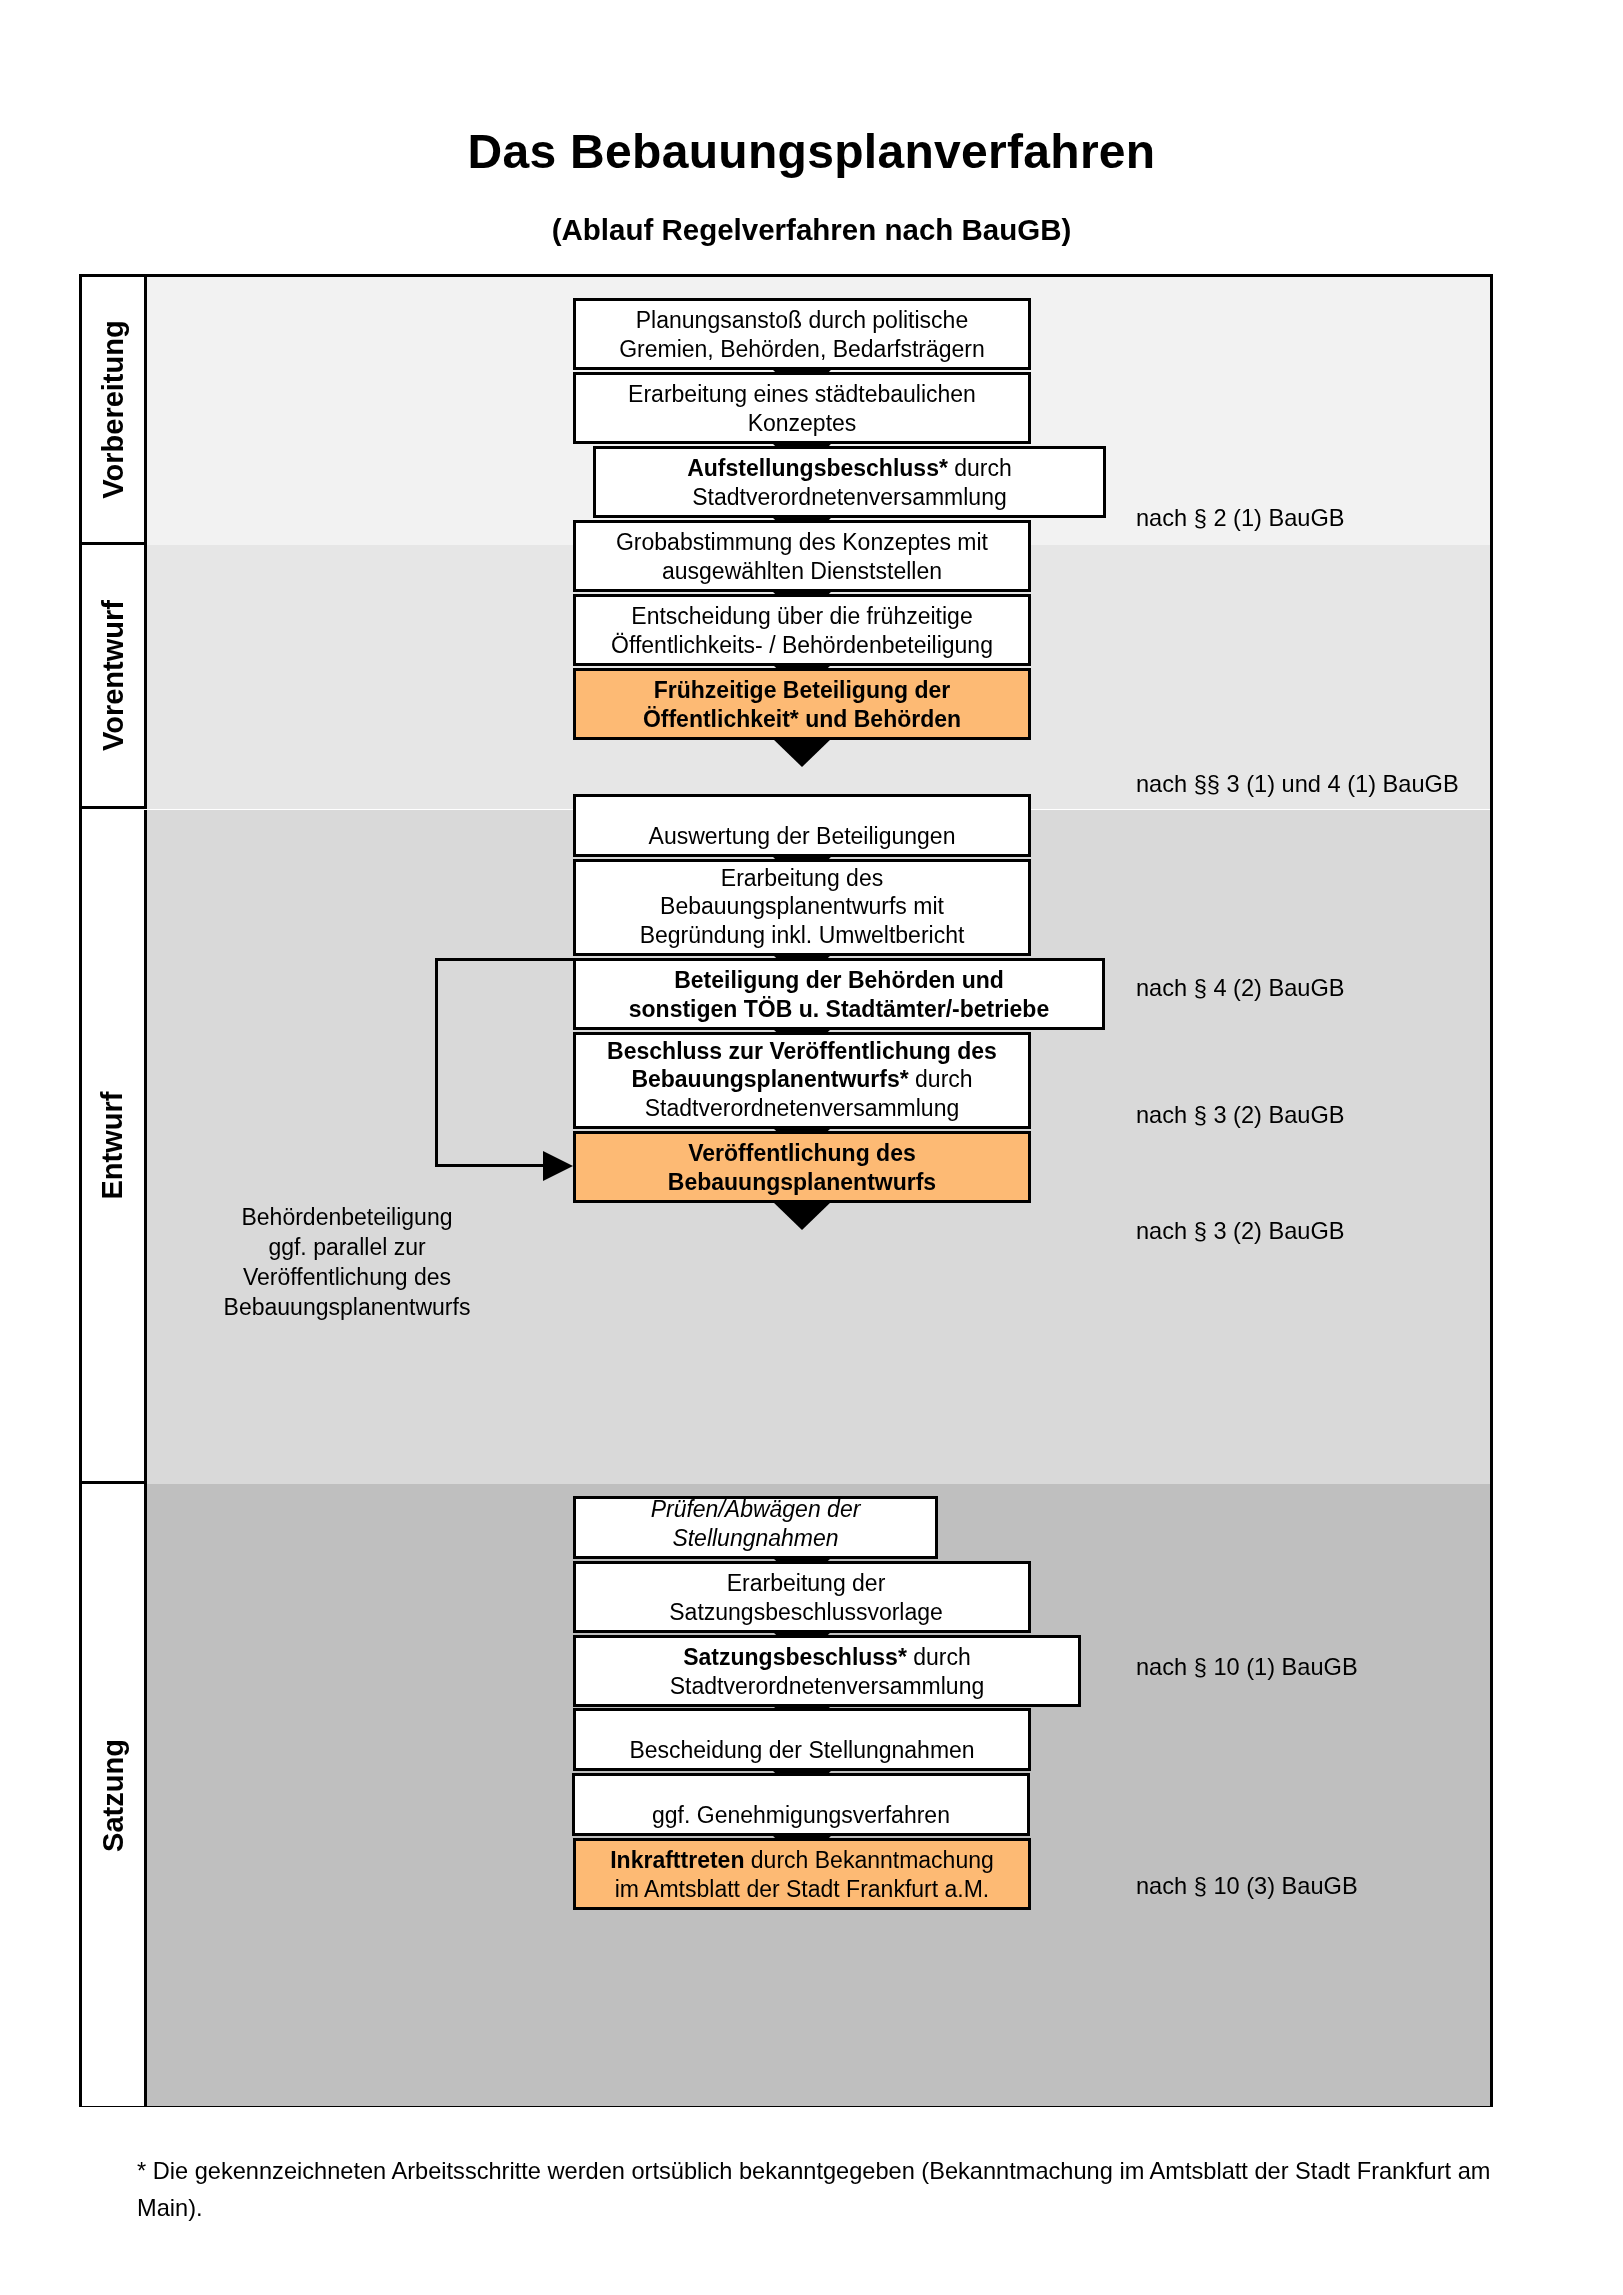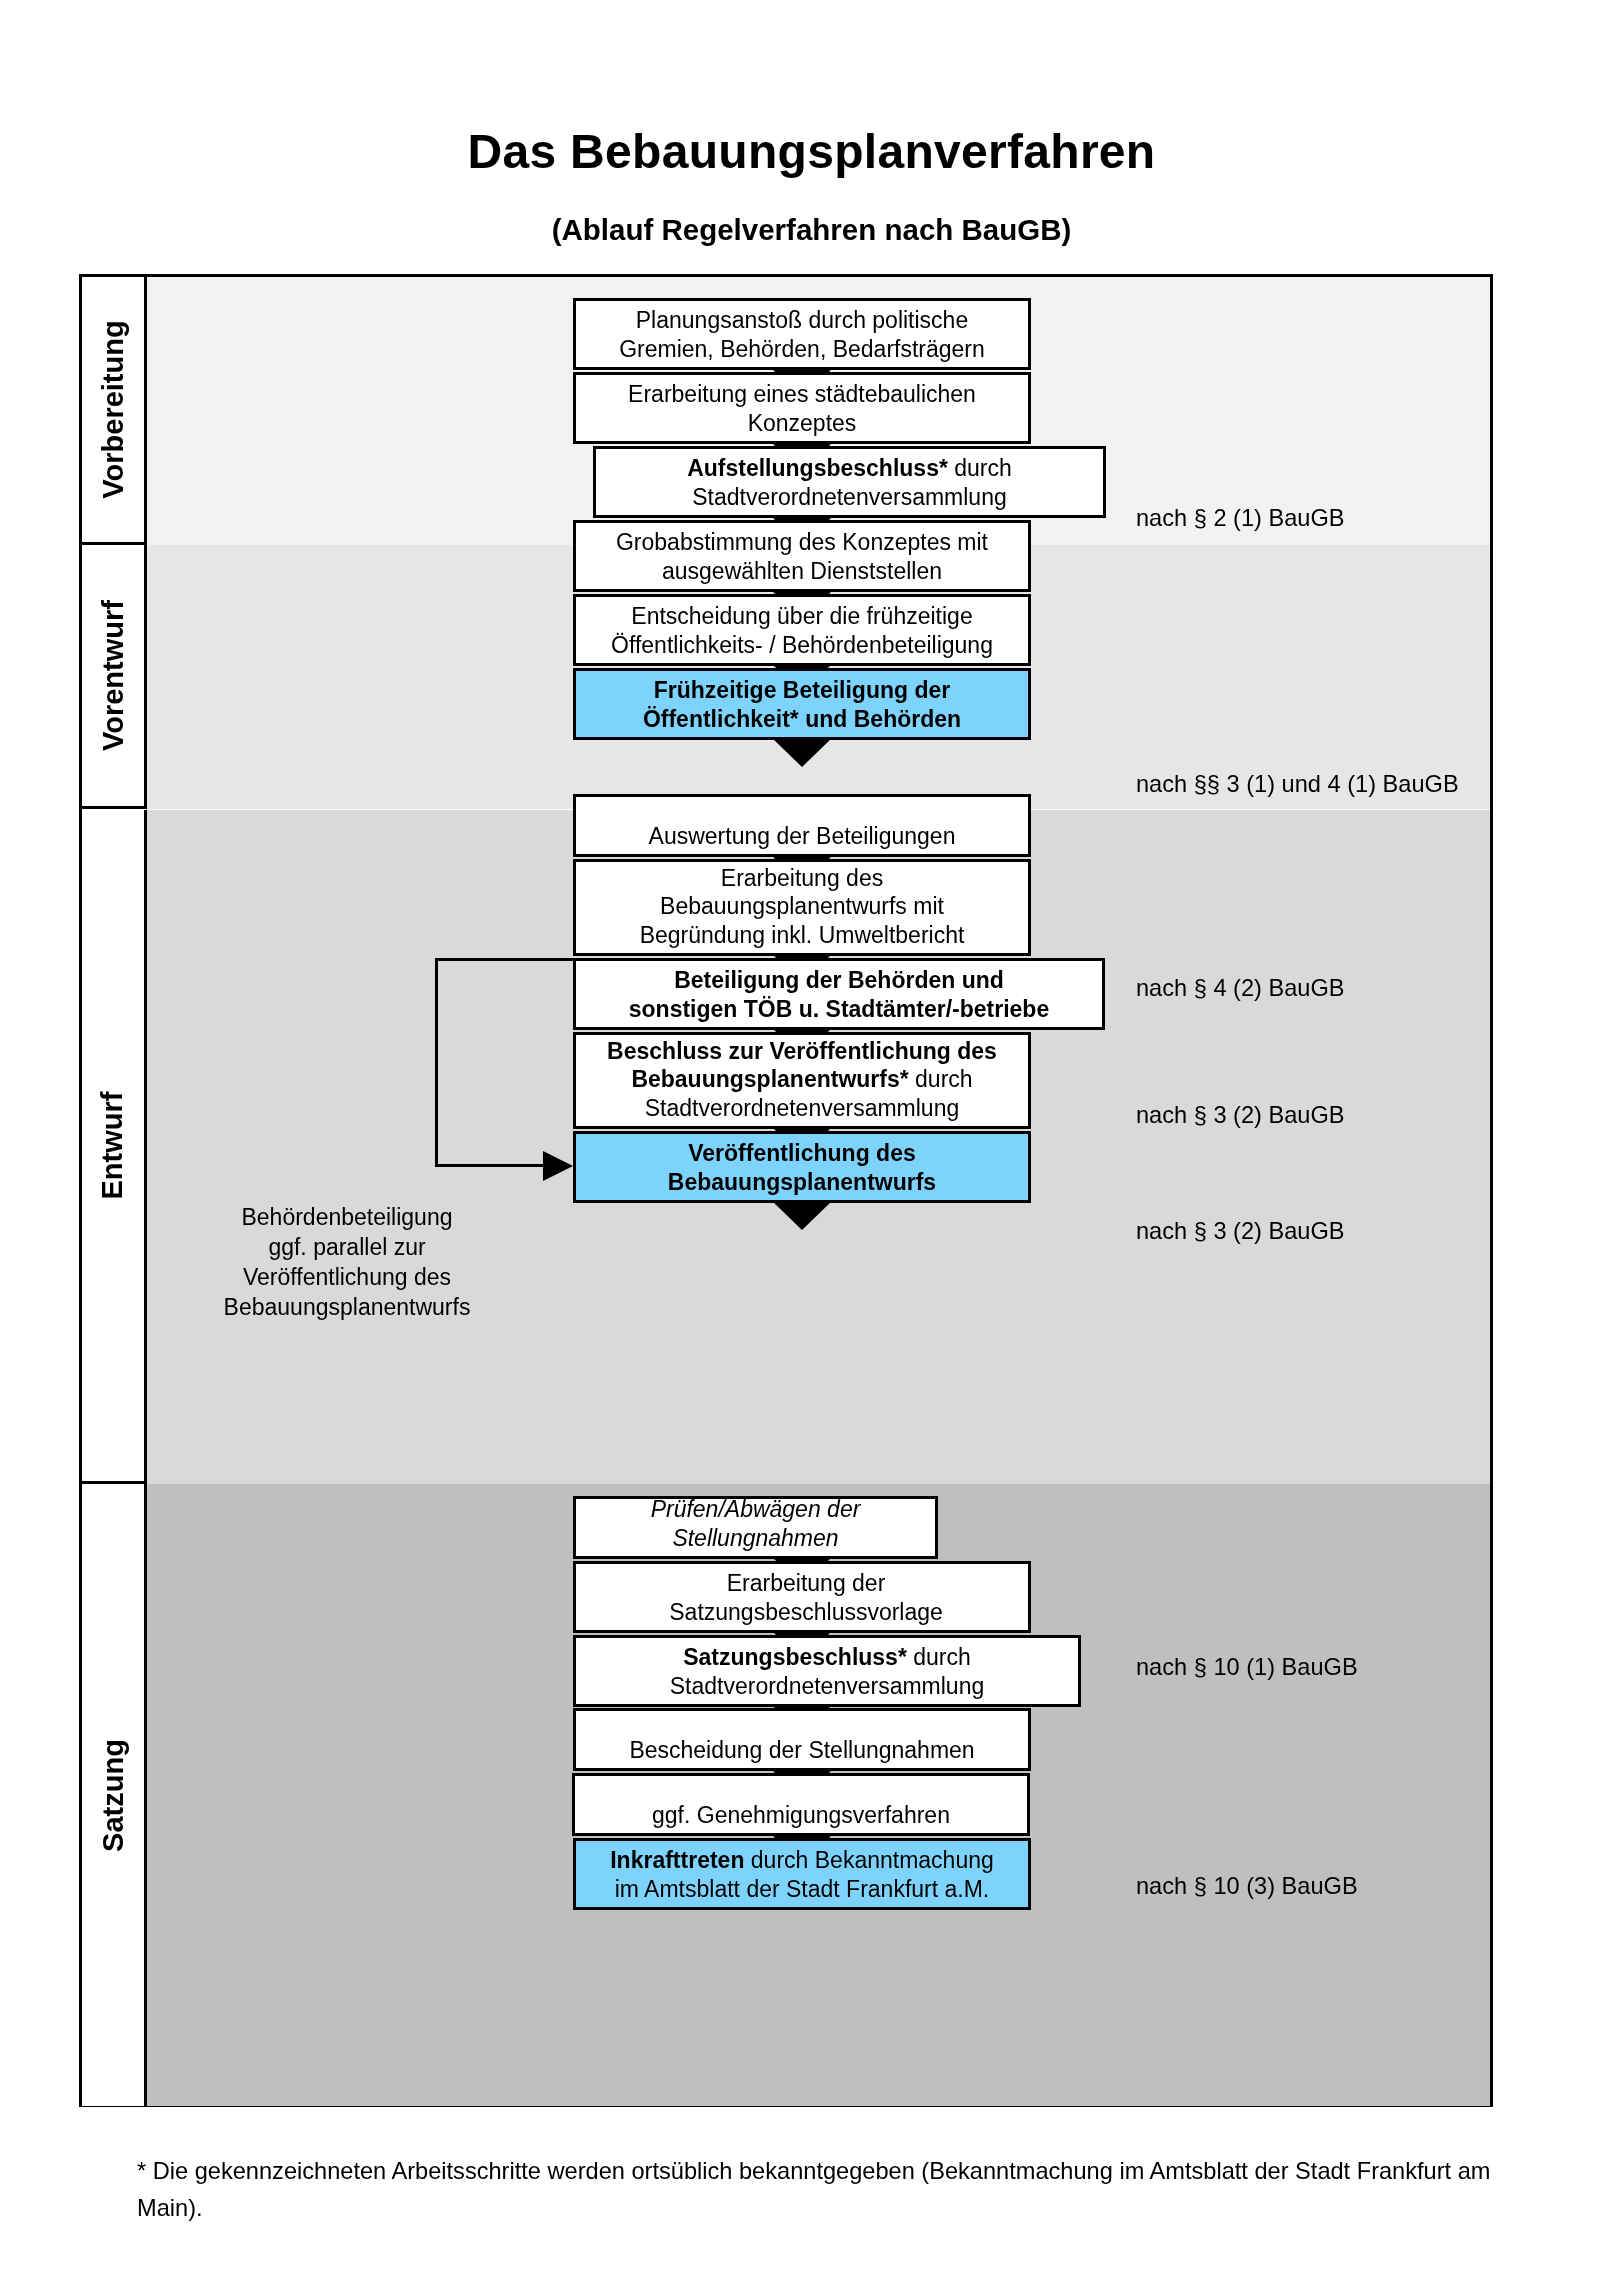--- a/index.html
+++ b/index.html
@@ -41,21 +41,21 @@
   }
 
   
   .pbox{
     position:absolute;box-sizing:border-box;
     border:3.3px solid #000;background:#fff;
     display:flex;align-items:flex-end;justify-content:center;
     text-align:center;font-size:23px;line-height:1.26;
     padding:2.6px 7.9px;
   }
-  .pbox.blue{background:#7dd3fc;}
+  .pbox.blue{background:#fdba74;}
   .pbox b{font-weight:bold;}
 
   
   .arrow{
     position:absolute;width:0;height:0;
     border-left:30px solid transparent;
     border-right:30px solid transparent;
     border-top:29px solid #000;
   }
 

